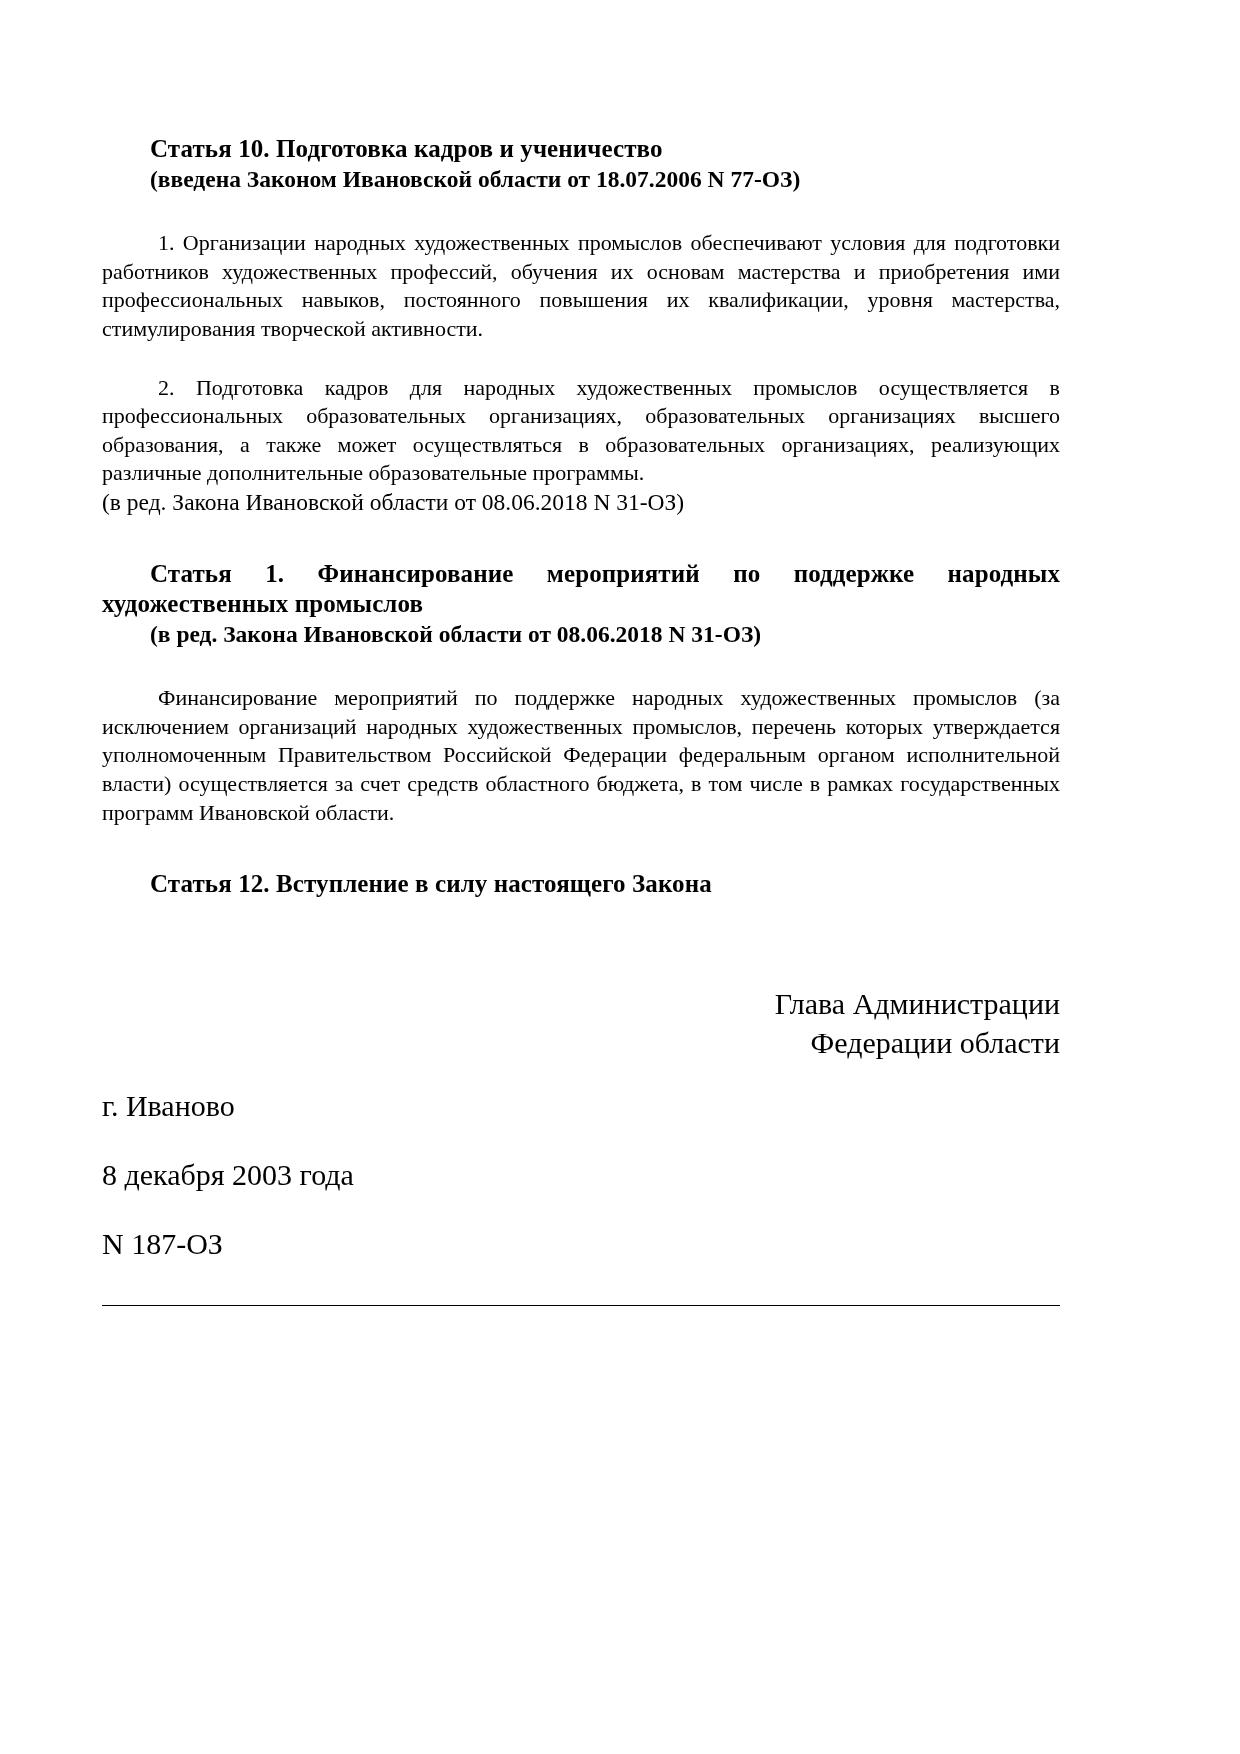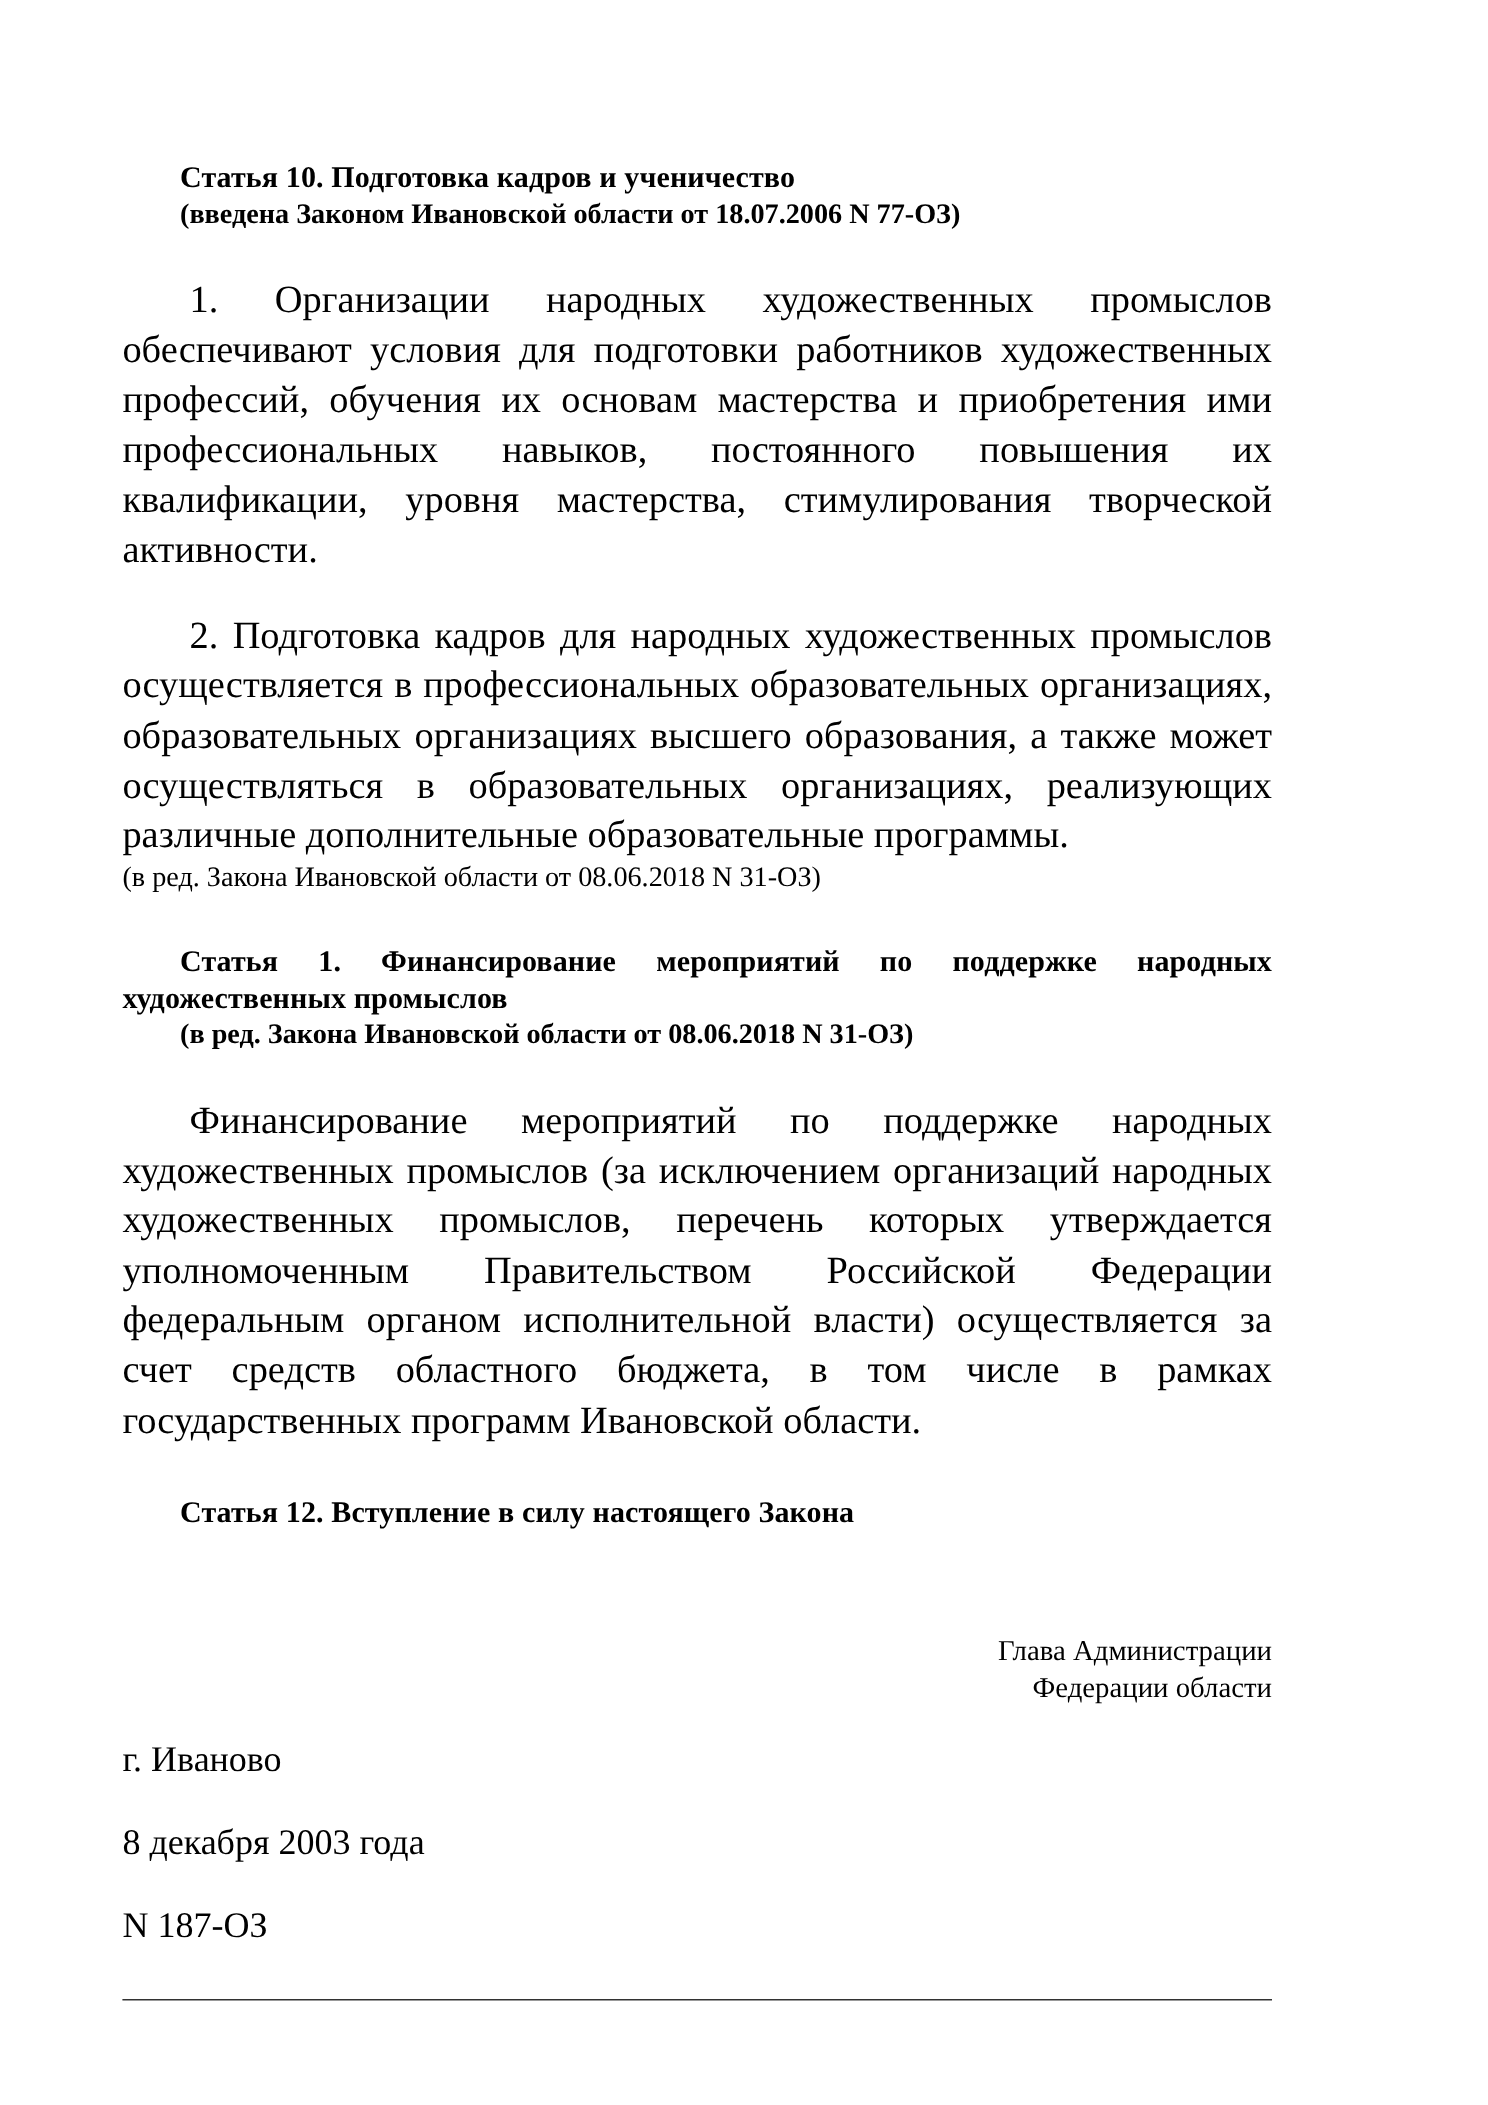--- a/index.html
+++ b/index.html
@@ -40,31 +40,31 @@
     font-size: 23.5px;
     line-height: 1.22;
     margin: 0;
     text-align: left;
   }
   .amend.indented {
     text-indent: 48px;
     font-weight: bold;
   }
   .para {
-    font-size: 32px;
+    font-size: 22px;
     line-height: 1.3;
     text-align: justify;
     text-align-last: left;
     text-indent: 56px;
     margin: 0;
     hyphens: none;
   }
   .sig-block {
     text-align: right;
-    font-size: 24px;
+    font-size: 30px;
     line-height: 1.3;
   }
   .closing-line {
     font-size: 30px;
     line-height: 1.3;
     text-align: left;
     margin: 0;
   }
   .rule {
     border: 0;

